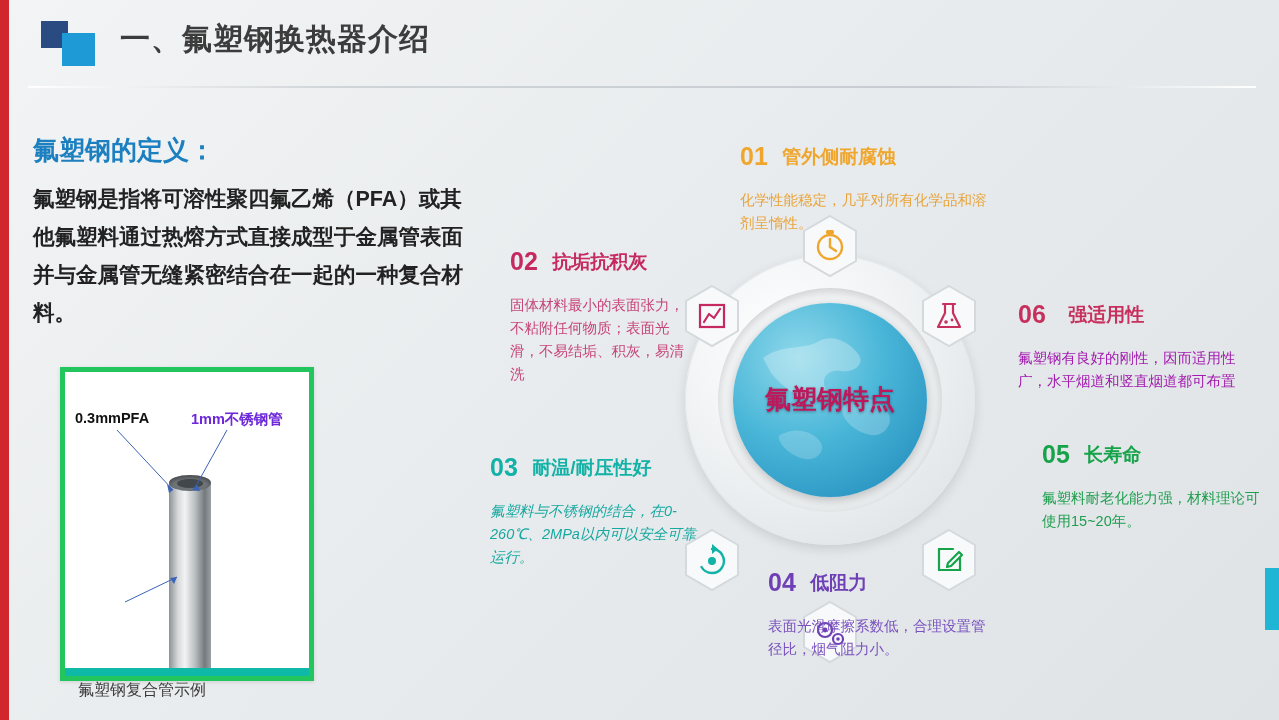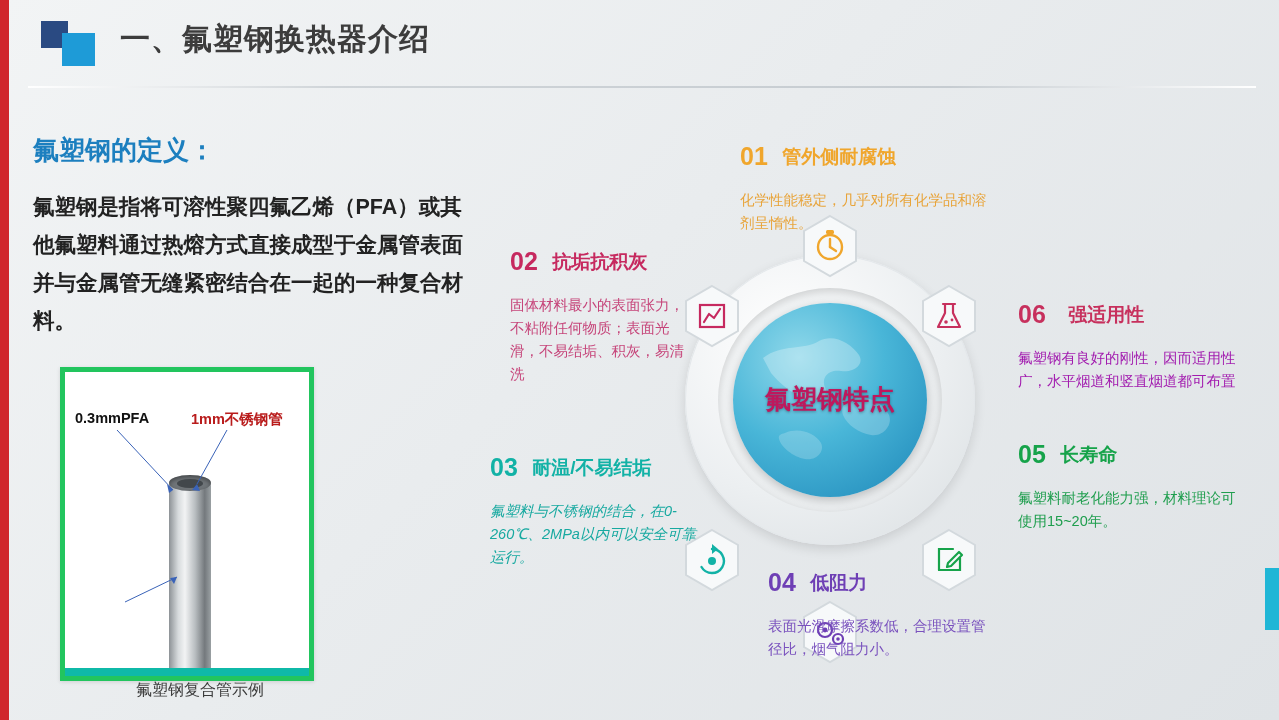--- a/index.html
+++ b/index.html
@@ -72,21 +72,21 @@
   
   .def-title {
     position: absolute;
     left: 33px; top: 133px;
     font-size: 26px;
     font-weight: bold;
     color: #1c7fbf;
   }
   .def-body {
     position: absolute;
-    left: 33px; top: 188px;
+    left: 33px; top: 180px;
     width: 450px;
     font-size: 21.5px;
     font-weight: bold;
     color: #222;
     line-height: 38px;
   }
   .photo-frame {
     position: absolute;
     left: 60px; top: 367px;
     width: 244px; height: 304px;
@@ -134,27 +134,27 @@
     left: 10px; top: 38px;
     font-size: 14.5px;
     font-weight: bold;
     color: #111;
   }
   .lbl-steel {
     position: absolute;
     left: 126px; top: 38px;
     font-size: 14.5px;
     font-weight: bold;
-    color: #b91c1c;
+    color: #6d28d9;
   }
   .caption {
     position: absolute;
     left: 78px; top: 680px;
     width: 244px;
-    text-align: center;
+    text-align: left;
     font-size: 16px;
     color: #3b3b3b;
   }
   
   .diagram {
     position: absolute;
     left: 490px; top: 110px;
     width: 789px; height: 610px;
   }
   .ring-outer {
@@ -223,21 +223,21 @@
   .i01 .desc { color: #e8a43a; }
   .i02 { left: 20px; top: 137px; width: 175px; text-align: left; }
   .i02 .num, .i02 .ttl { color: #c6295f; }
   .i02 .desc { color: #c6457a; }
   .i03 { left: 0px; top: 343px; width: 210px; }
   .i03 .num, .i03 .ttl { color: #12b2a6; }
   .i03 .desc { color: #17a9a0; font-style: italic; }
   .i04 { left: 278px; top: 458px; width: 220px; }
   .i04 .num, .i04 .ttl { color: #6e3fb5; }
   .i04 .desc { color: #7a52be; }
-  .i05 { left: 528px; top: 330px; width: 230px; }
+  .i05 { left: 552px; top: 330px; width: 230px; }
   .i05 .num, .i05 .ttl { color: #16a34a; }
   .i05 .desc { color: #1f9e4e; }
   .i06 { left: 528px; top: 190px; width: 240px; }
   .i06 .num, .i06 .ttl { color: #c7305d; }
   .i06 .desc { color: #a21caf; }
   .i06 .ttl { margin-left: 18px; }
 </style>
 </head>
 <body>
 
@@ -352,21 +352,21 @@
     </div>
 
     <div class="item i02">
       <span class="num">02</span>
       <span class="ttl">抗垢抗积灰</span>
       <div class="desc">固体材料最小的表面张力，不粘附任何物质；表面光滑，不易结垢、积灰，易清洗</div>
     </div>
 
     <div class="item i03">
       <span class="num">03</span>
-      <span class="ttl">耐温/不易结垢</span>
+      <span class="ttl">耐温/耐压性好</span>
       <div class="desc">氟塑料与不锈钢的结合，在0-260℃、2MPa以内可以安全可靠运行。</div>
     </div>
 
     <div class="item i04">
       <span class="num">04</span>
       <span class="ttl">低阻力</span>
       <div class="desc">表面光滑摩擦系数低，合理设置管径比，烟气阻力小。</div>
     </div>
 
     <div class="item i05">

